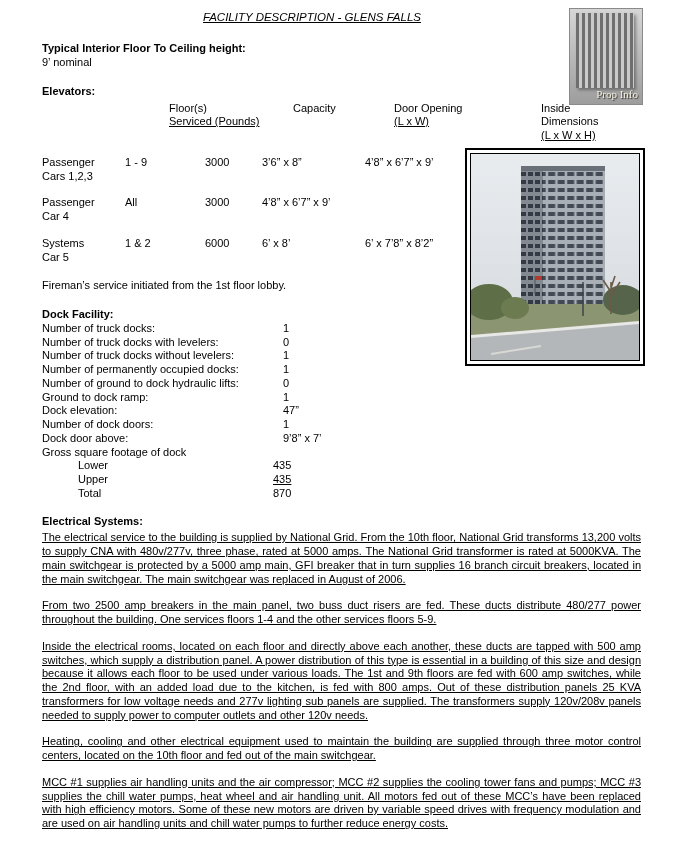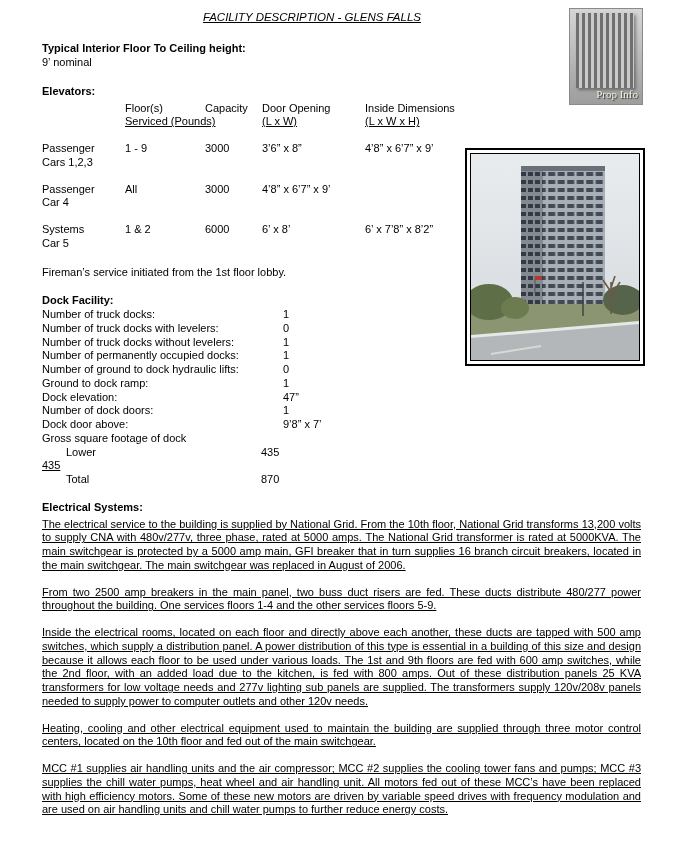--- a/index.html
+++ b/index.html
@@ -14,31 +14,31 @@
 
   .doc-title {
     margin:10px 0 0 42px; width:540px; text-align:center;
     font-weight:normal; font-style:italic; text-decoration:underline; font-size:11.5px;
   }
 
   .ceiling { margin:18px 0 0 42px; }
   .elevators { margin:15px 8px 0 42px; }
 
   .trow { display:grid; grid-template-columns:83px 80px 57px 103px 1fr; width:560px; }
-  .trow.header { margin-top:3px; }
+  .trow.header { margin-top:3px;gap:44px; }
   .trow.data { margin-top:13px; }
   .nowrap { white-space:nowrap; }
 
   .fireman { margin:15px 16px 0 42px; }
 
   .dock { margin:15px 0 0 42px; }
   .dock-row { display:flex; }
   .dock-label { width:241px; }
   .gross-row { display:flex; }
-  .gross-label { width:195px; margin-left:24px; }
+  .gross-label { width:195px; margin-left:36px; }
 
   .electrical { margin:14px 42px 0 42px; width:599px; }
   .electrical p { margin:3px 0 13px 0; text-align:justify;text-decoration:underline; }
 
   
   .prop-thumb {
     position:absolute; left:569px; top:8px; width:74px; height:97px;
     background:linear-gradient(180deg,#d6d6d6,#9d9d9d); border:1px solid #8a8a8a; cursor:pointer;
   }
   .prop-thumb .stripes {
@@ -212,20 +212,21 @@
     <span class="dock-label">Dock door above:</span>
     <span>9’8” x 7’</span>
   </div>
 
   <div>Gross square footage of dock</div>
   <div class="gross-row">
     <span class="gross-label">Lower</span>
     <span>435</span>
   </div>
   <div class="gross-row">
+    <span class="gross-label">Upper</span>
     <span class="u">435</span>
   </div>
   <div class="gross-row">
     <span class="gross-label">Total</span>
     <span>870</span>
   </div>
 </div>
 
 <div class="electrical">
   <div class="heading">Electrical Systems:</div>

